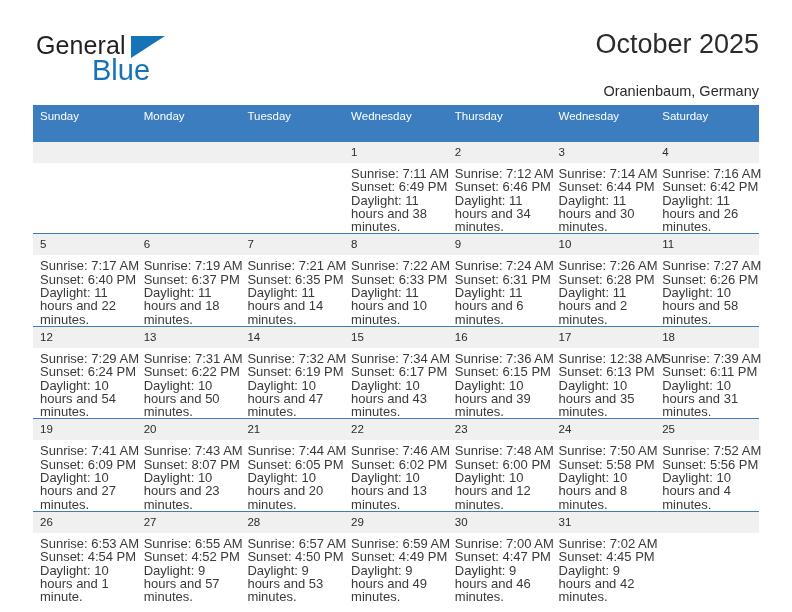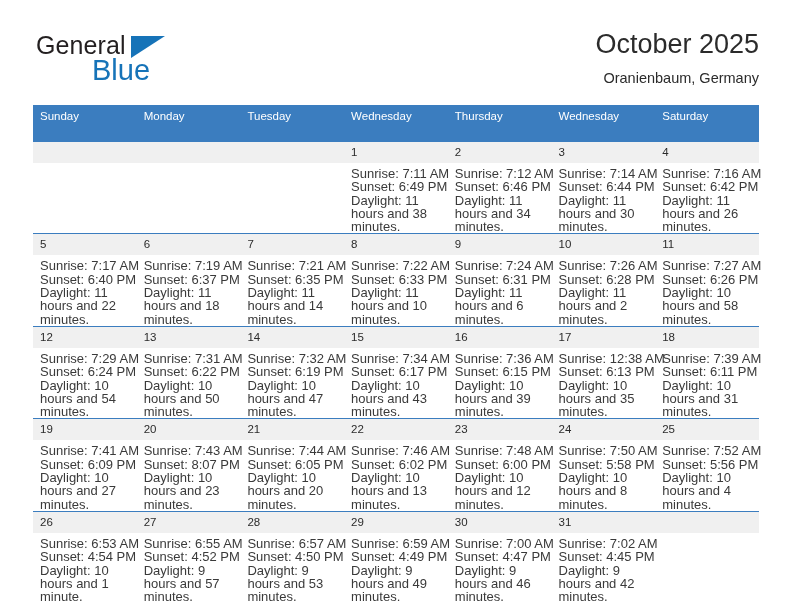--- a/index.html
+++ b/index.html
@@ -68,21 +68,21 @@
   .cal-title {
     font-size: 27px;
     color: #2b2b2b;
     line-height: 36px;
     white-space: nowrap;
   }
   .cal-subtitle {
     font-size: 14.5px;
     color: #2b2b2b;
     line-height: 22px;
-    margin-top: 5px;
+    margin-top: 18px;
     white-space: nowrap;
   }
 
   
   .calendar {
     position: absolute;
     left: 33px; top: 105px;
     width: 726px;
     border-collapse: collapse;
     table-layout: fixed;

